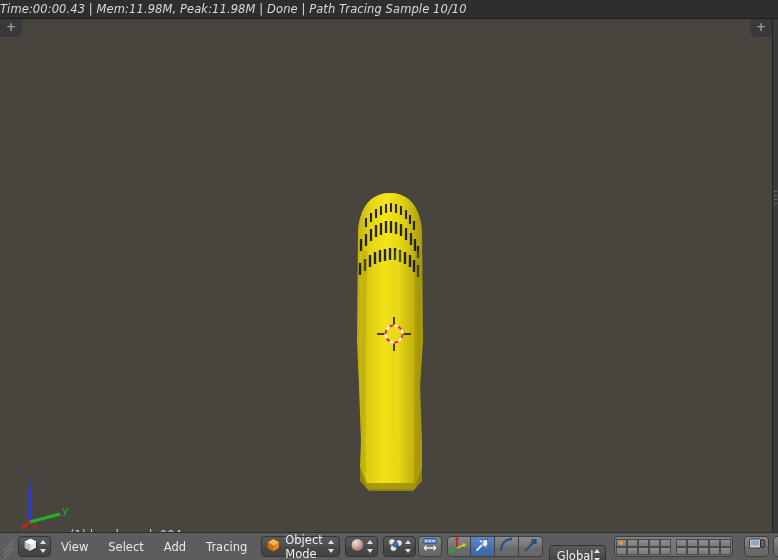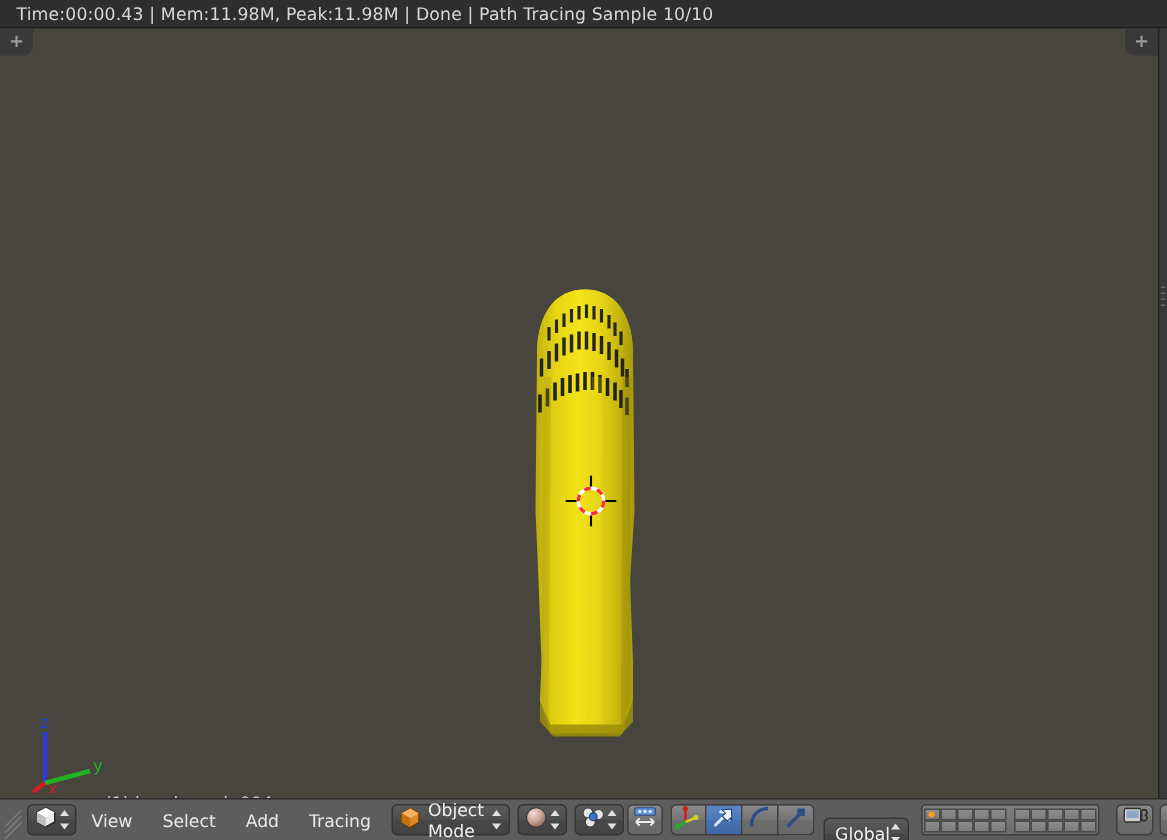--- a/index.html
+++ b/index.html
@@ -24,23 +24,23 @@
     position: absolute; left: 0; top: 0;
     width: 778px; height: 19px;
     background: #2e2e2e;
     border-bottom: 1px solid #1c1c1c;
     display: flex; align-items: center;
     box-sizing: border-box;
   }
   #info-header .render-stats {
     color: #d8d8d8;
     font-size: 11.5px;
-    padding-left: 11px;
     letter-spacing: 0.1px;
     white-space: nowrap;
+    font-style: italic;
   }
 
   
   #viewport {
     position: absolute; left: 0; top: 19px;
     width: 778px; height: 513px;
     background: #48453f;
     overflow: hidden;
   }
   #vp-right-divider {

